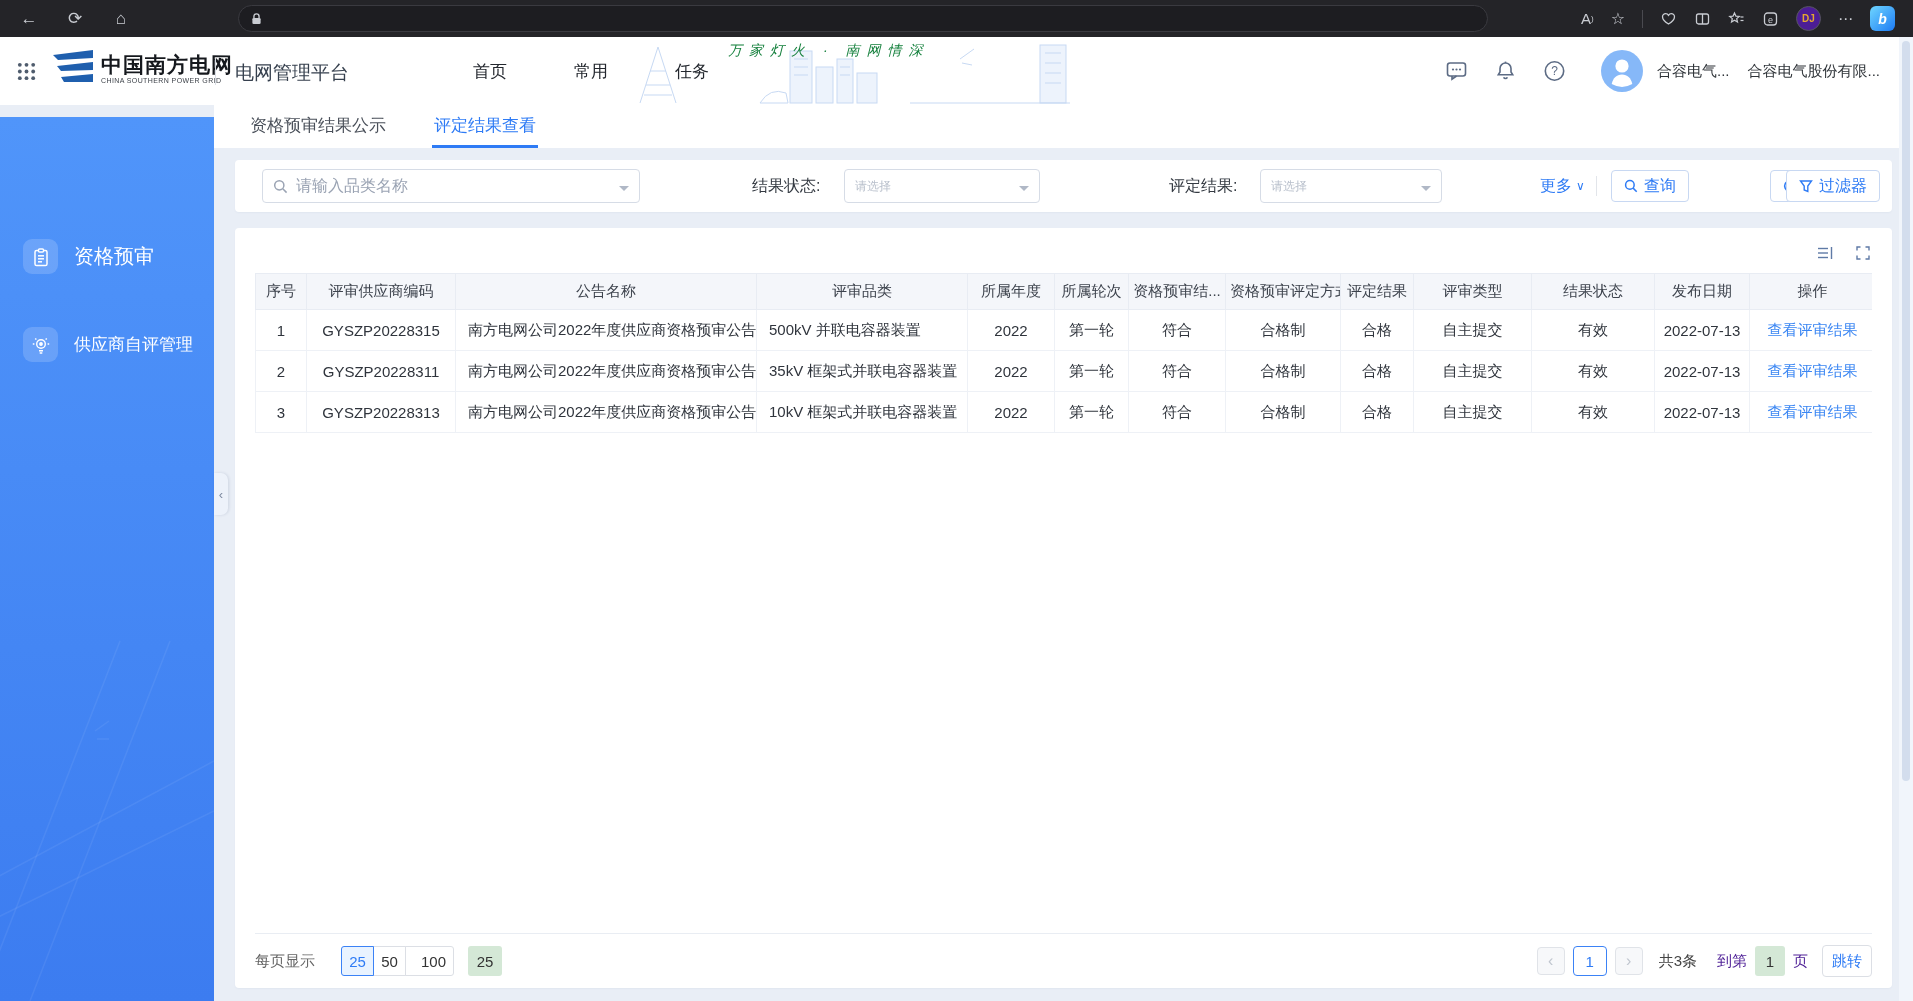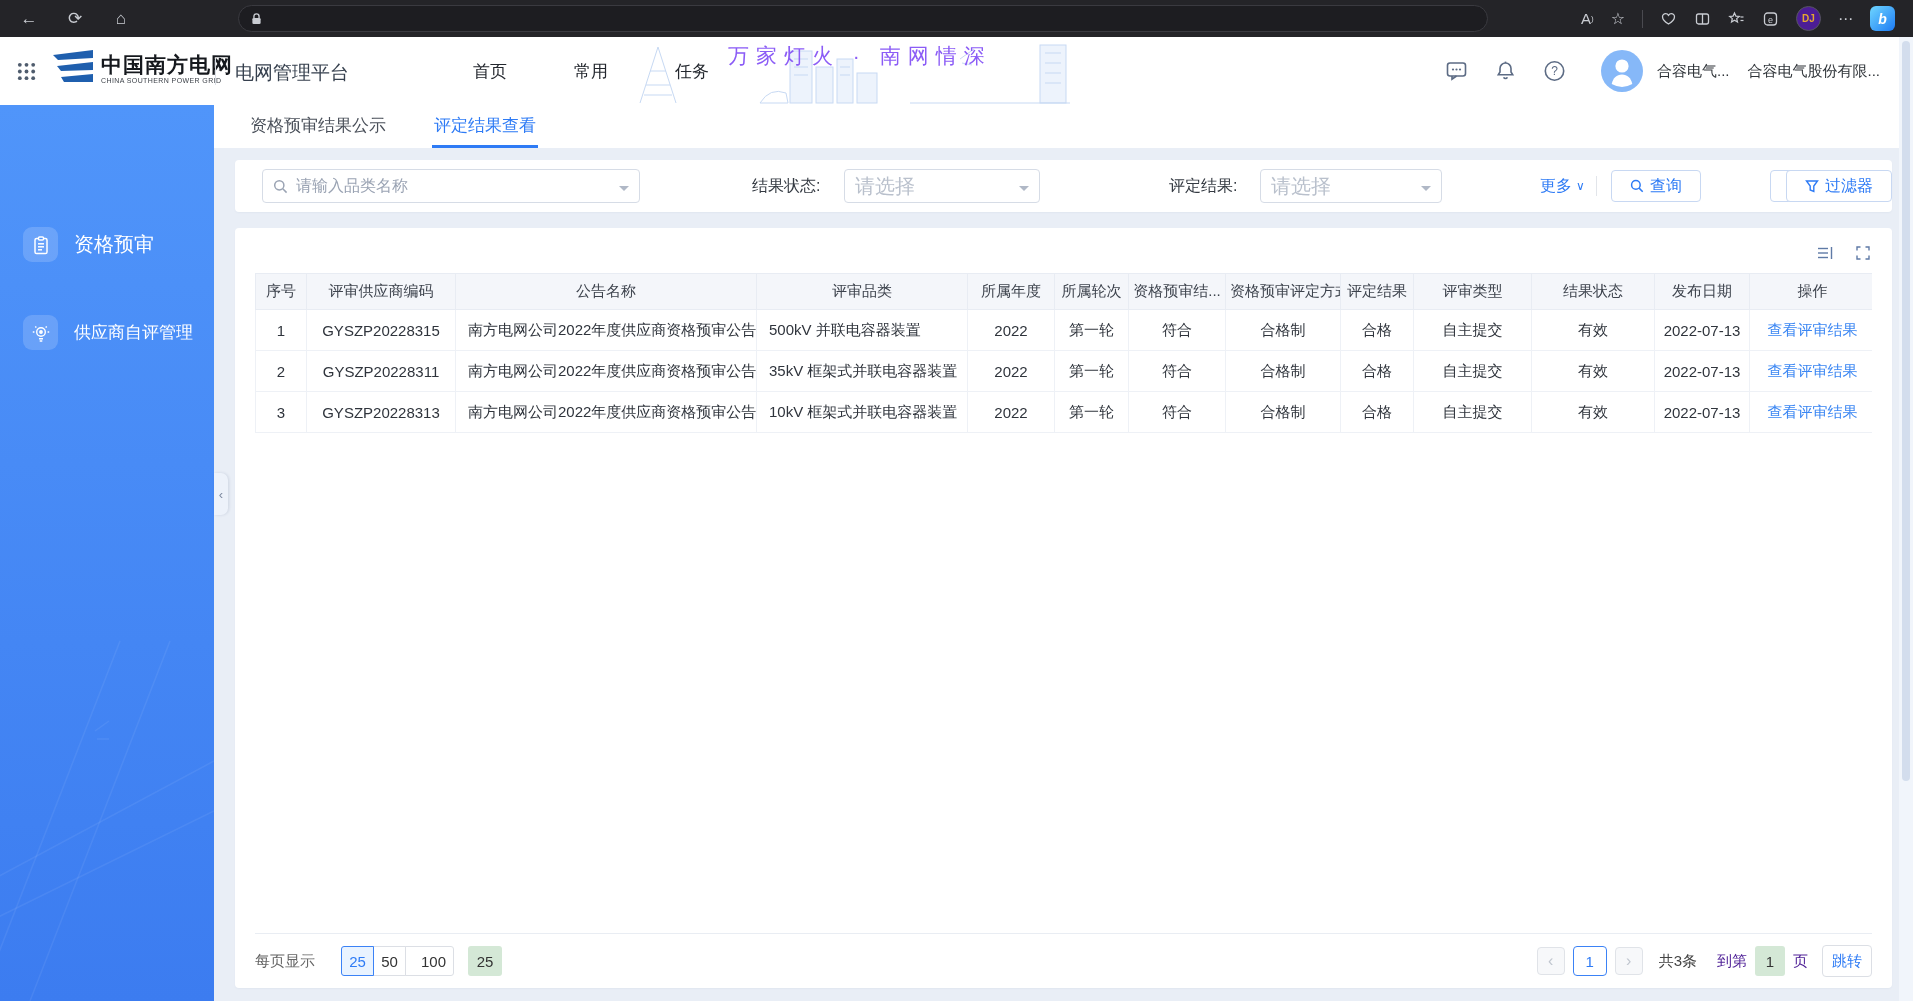--- a/index.html
+++ b/index.html
@@ -31,30 +31,30 @@
   .app-header { position:absolute; top:37px; left:0; width:1913px; height:68px; background:#fff; z-index:10; }
   .grid-icon { position:absolute; left:16px; top:24px; cursor:pointer; }
   .logo { position:absolute; left:51px; top:12px; display:flex; align-items:center; gap:8px; }
   .logo-cn { font-size:21px; font-weight:bold; color:#15181d; letter-spacing:1px; line-height:24px; }
   .logo-en { font-size:7px; color:#3c4148; letter-spacing:.4px; }
   .hdr-vsep { position:absolute; left:215px; top:22px; width:1px; height:26px; background:#d9dde4; }
   .platform { position:absolute; left:235px; top:23px; font-size:19px; color:#36404e; }
   .hdr-nav { position:absolute; left:473px; top:0; height:68px; display:flex; align-items:center; gap:67px; z-index:3; }
   .nav-item { font-size:17px; color:#23272e; cursor:pointer; }
   .watermark { position:absolute; left:610px; top:0; width:490px; height:68px; pointer-events:none; z-index:1; }
-  .calligraphy { position:absolute; left:118px; top:5px; font-size:21px; color:#8b5cf6;
-    letter-spacing:7px; white-space:nowrap; }
+  .calligraphy { position:absolute; left:118px; top:5px; font-size:14px; color:#15803d;
+    letter-spacing:7px; white-space:nowrap;font-style:italic; }
   .hdr-right { position:absolute; right:33px; top:0; height:68px; display:flex; align-items:center; }
   .h-ic { margin-left:24px; cursor:pointer; }
   .user-avatar { margin-left:34px; cursor:pointer; }
   .user-short { margin-left:14px; font-size:15px; color:#2e3338; }
   .company { margin-left:18px; font-size:15px; color:#2e3338; }
 
   
-  .sidebar { position:absolute; left:0; top:105px; width:214px; bottom:0;
+  .sidebar { position:absolute; left:0; top:117px; width:214px; bottom:0;
     background:linear-gradient(180deg,#5095fa,#3c7cf0); overflow:hidden; }
   .sb-decor { position:absolute; left:0; bottom:0; opacity:.55; }
   .sb-item { position:absolute; left:0; width:214px; height:47px; display:flex;
     align-items:center; padding-left:23px; color:#fff; cursor:pointer; }
   .sb-item:nth-of-type(1) { top:116px; }
   .sb-item:nth-of-type(2) { top:204px; }
   .sb-item:nth-of-type(3) { top:261px; }
   .sb-item.active { background:rgba(23,73,197,.5); }
   .chip { width:35px; height:35px; border-radius:9px; background:rgba(255,255,255,.17);
     display:grid; place-items:center; flex:none; }
@@ -82,28 +82,28 @@
     border:1px solid #d6dce6; border-radius:4px; display:flex; align-items:center;
     padding:0 10px; cursor:text; background:#fff; }
   .ph { margin-left:8px; font-size:16px; color:#9aa3b3; flex:1; }
   .tri { width:0; height:0; border:5px solid transparent; border-top-color:#b0b8c6; margin-top:9px; }
   .f-label { position:absolute; top:0; height:52px; display:flex; align-items:center;
     font-size:16px; color:#343a42; }
   .lab-status { left:517px; } .lab-result { left:934px; }
   .selectbox { position:absolute; top:9px; height:34px; border:1px solid #d6dce6; border-radius:4px;
     background:#fff; display:flex; align-items:center; padding:0 10px; cursor:pointer; }
   .sel-status { left:609px; width:196px; } .sel-result { left:1025px; width:182px; }
-  .sel-ph { font-size:20px; color:#b9c0cc; flex:1; }
+  .sel-ph { font-size:12px; color:#b9c0cc; flex:1; }
   .more-link { position:absolute; left:1305px; top:0; height:52px; display:flex; align-items:center;
     color:#2e7bf5; font-size:16px; cursor:pointer; gap:4px;text-align:center; }
   .more-caret { font-size:12px; }
   .f-divider { position:absolute; left:1361px; top:16px; width:1px; height:20px; background:#e2e5ea; }
   .fbtn { position:absolute; top:10px; height:32px; border:1px solid #c8d8f2; background:#fff;
     color:#2e7bf5; border-radius:4px; display:flex; align-items:center; gap:6px;
-    font-size:16px; padding:0 18px; cursor:pointer; font-family:inherit; }
+    font-size:16px; padding:0 12px; cursor:pointer; font-family:inherit; }
   .btn-query { left:1376px; } .btn-reset { left:1535px;gap:8px; } .btn-filter { left:1551px; }
 
   .table-card { margin:16px 7px 0 21px; height:760px; background:#fff; border-radius:4px;
     padding:0 20px; display:flex; flex-direction:column; box-shadow:0 1px 2px rgba(16,40,90,.04); }
   .card-tools { margin-top:12px; height:26px; display:flex; justify-content:flex-end;
     align-items:center; gap:20px; }
   .tool-ic { cursor:pointer; }
   .table-wrap { margin-top:7px; flex:1; overflow:hidden; }
   table.results { width:1620px; border-collapse:collapse; table-layout:fixed; font-size:15px; color:#2f343c; }
   table.results th { height:36px; background:#f4f6fa; font-weight:400; color:#3d434d;

